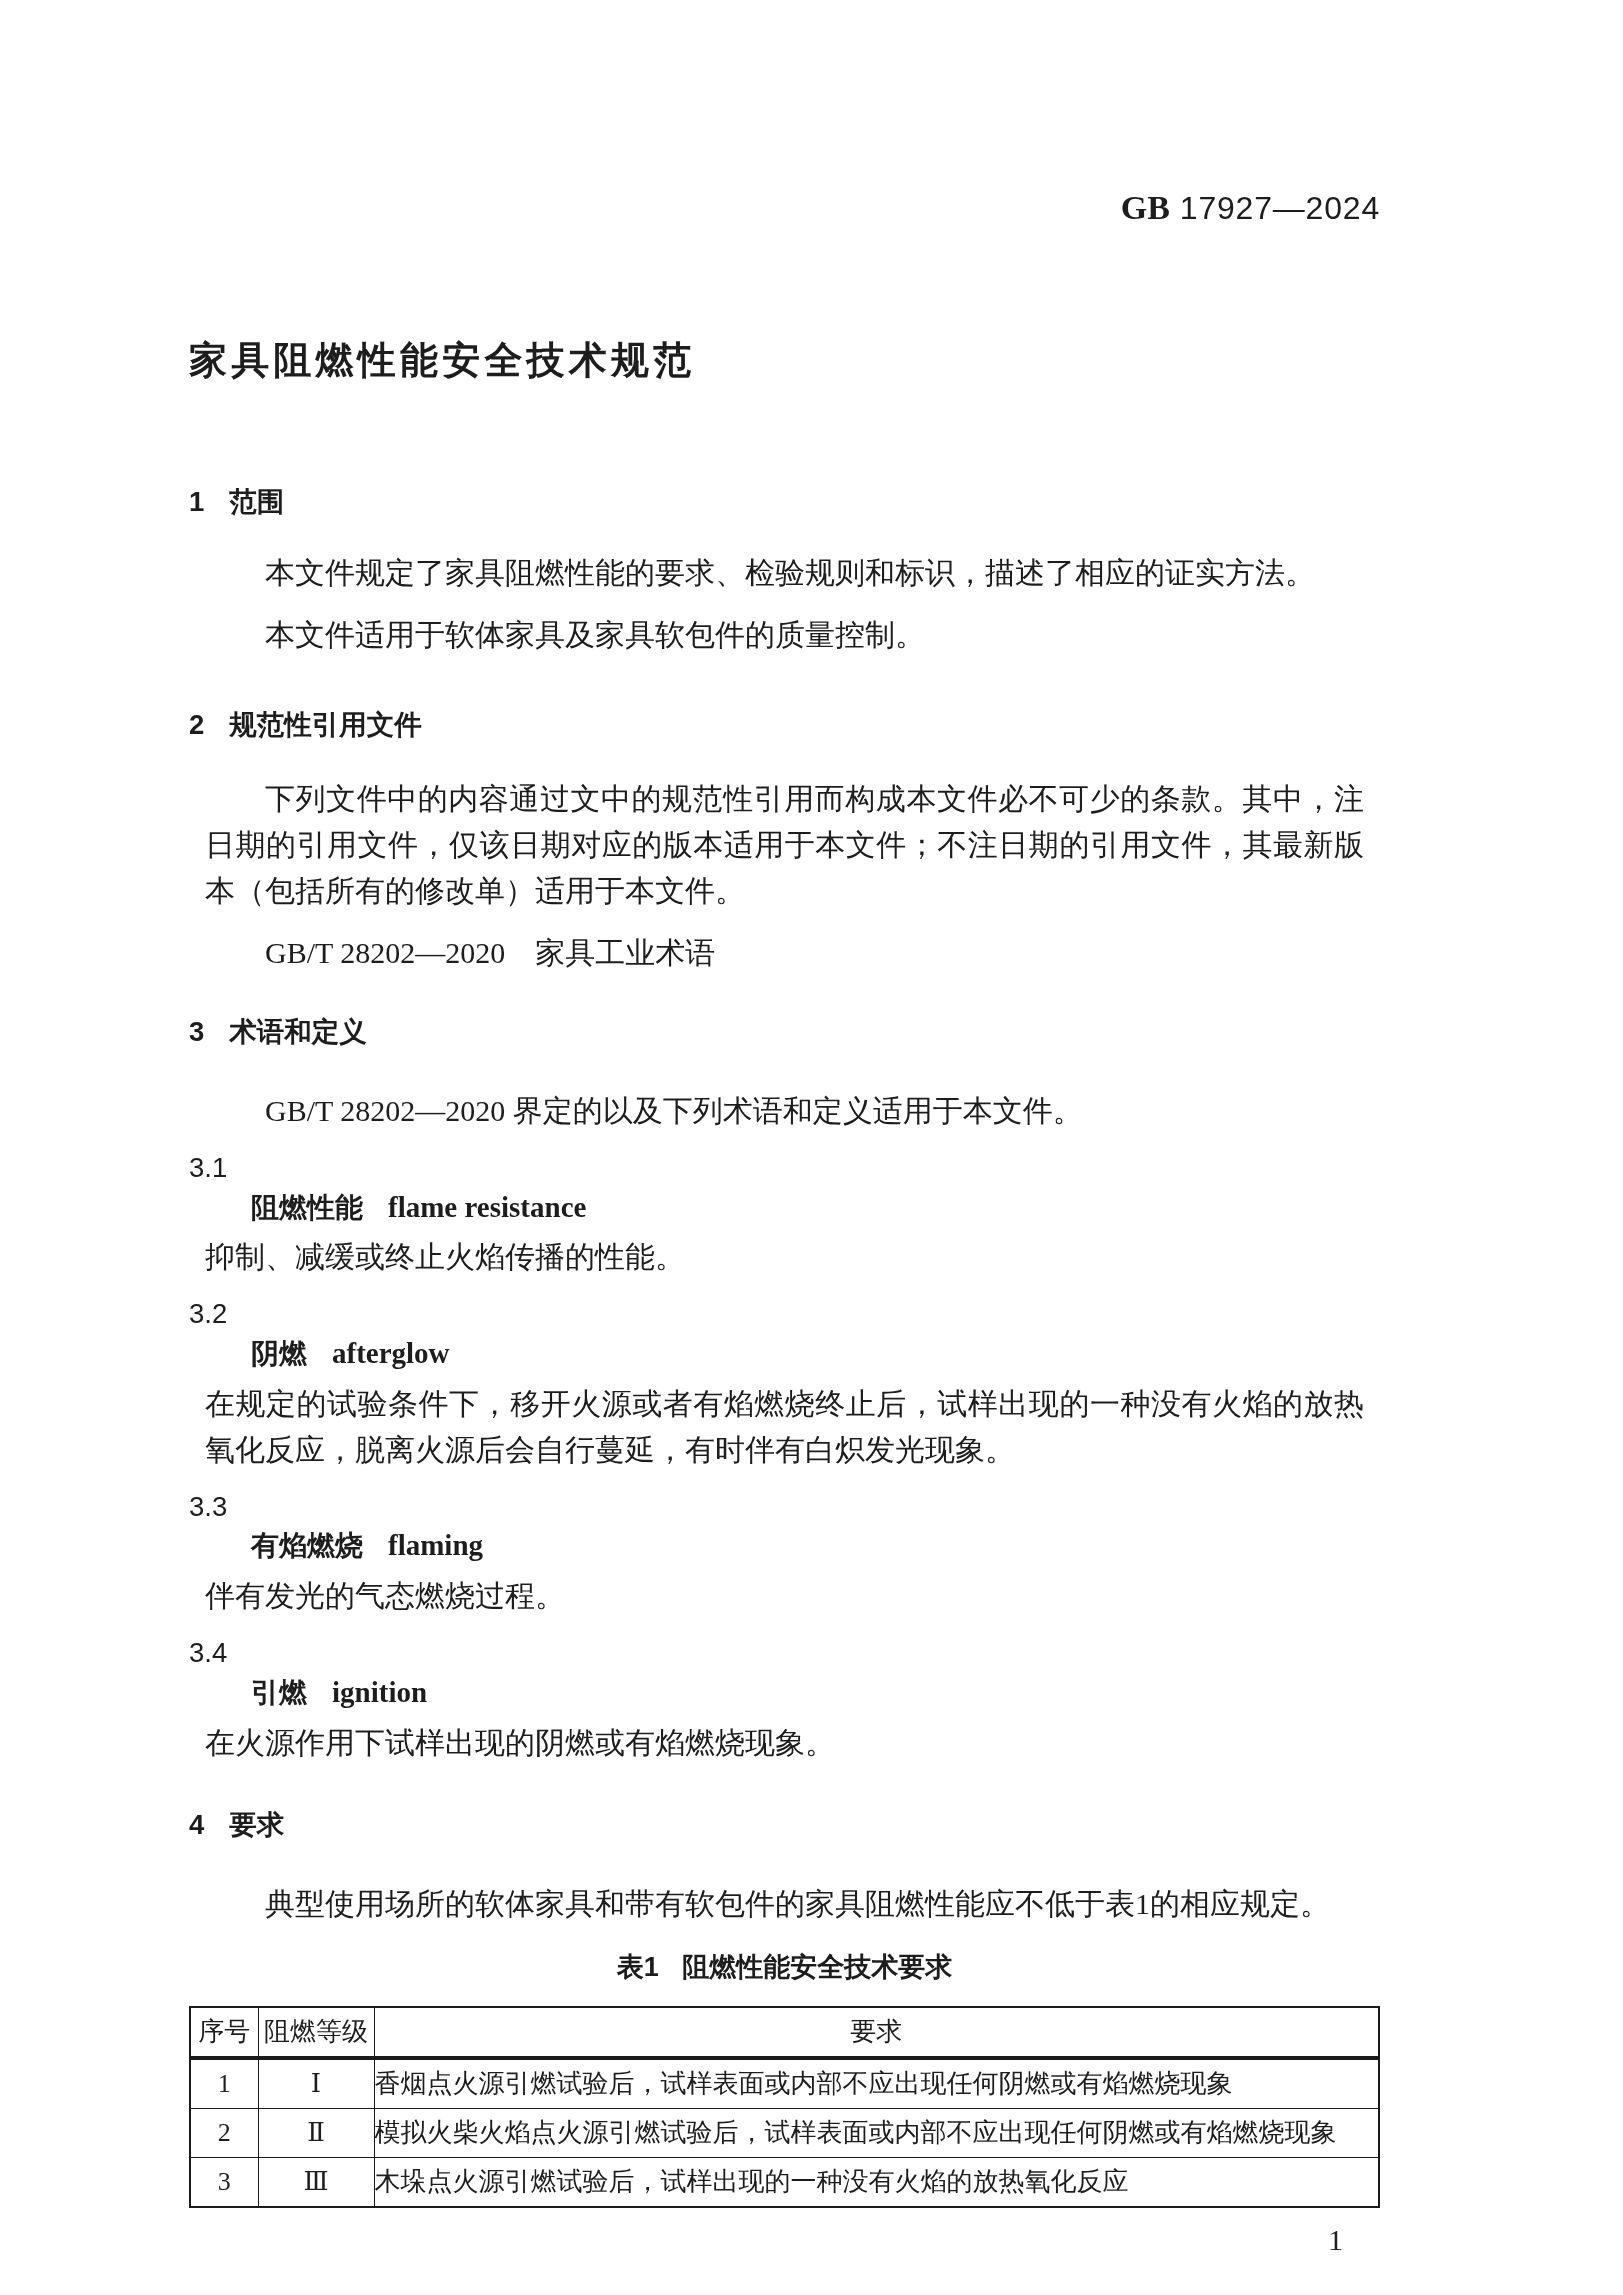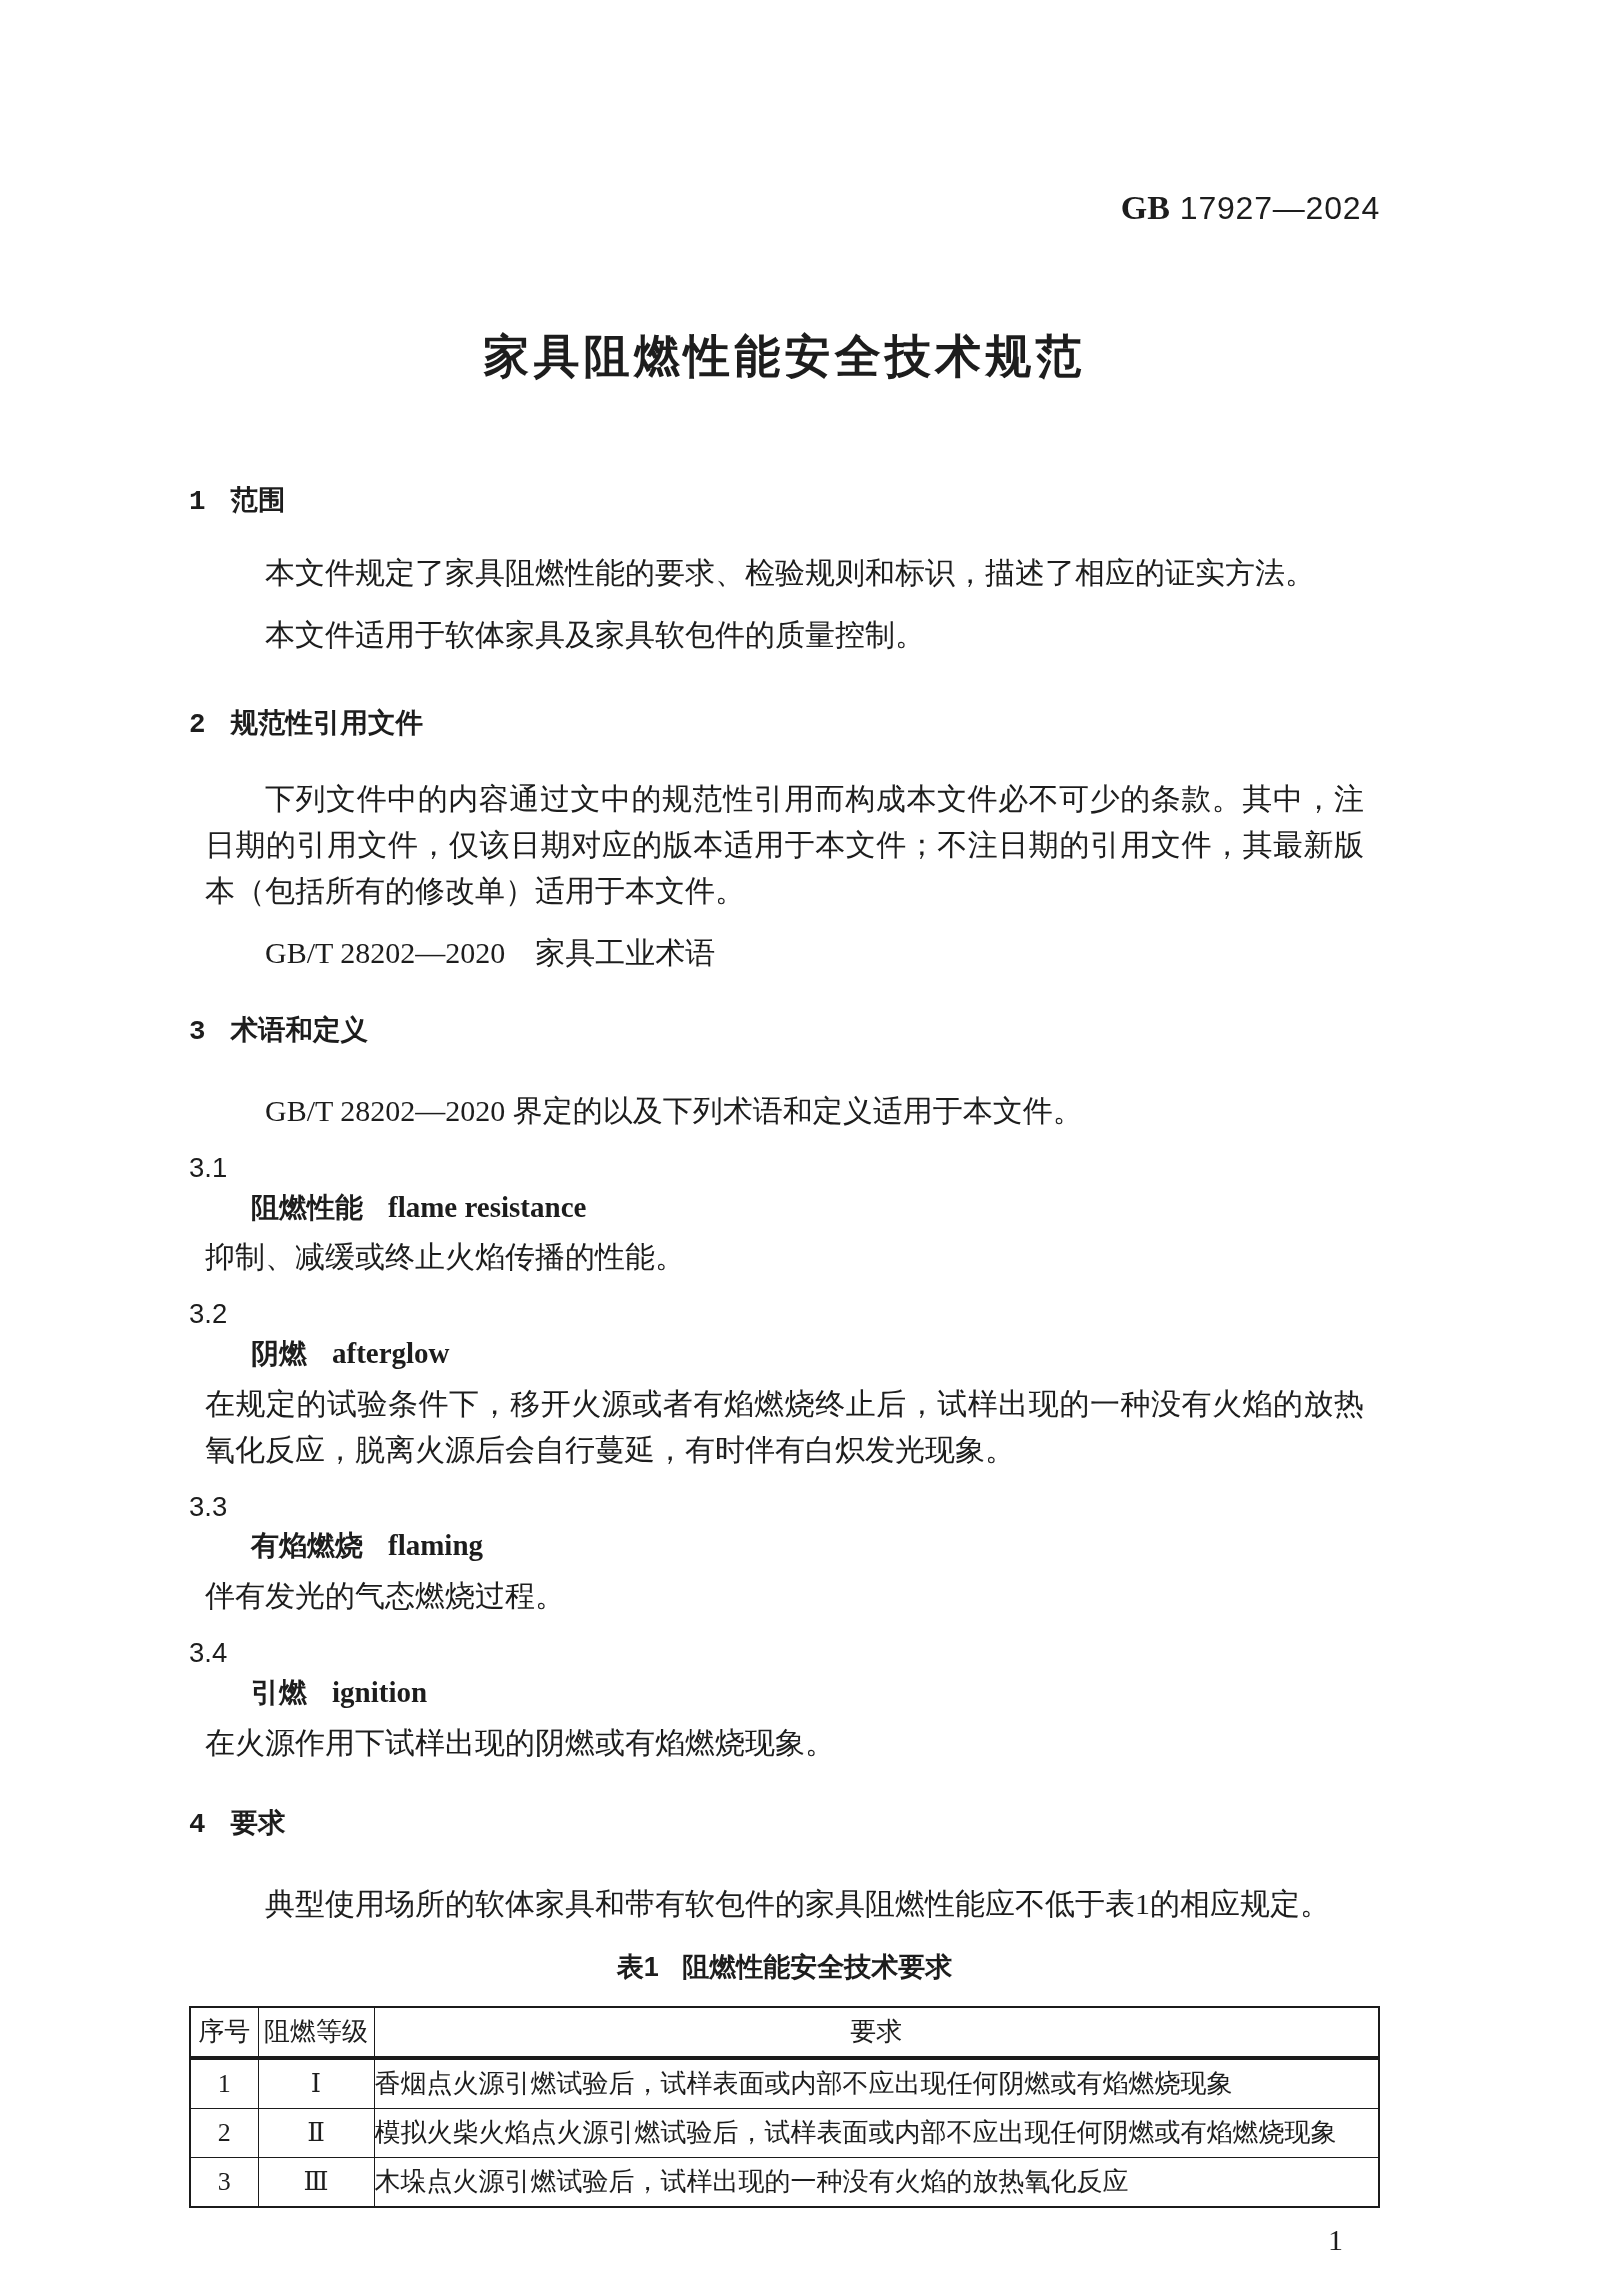--- a/index.html
+++ b/index.html
@@ -33,30 +33,30 @@
   }
   .header-code .num {
     font-family: "Liberation Sans", "DejaVu Sans", sans-serif;
     font-weight: 400;
     font-size: 32px;
     letter-spacing: 0.8px;
   }
   
   .doc-title {
     margin: 102px 0 0 0;
-    text-align: center;
-    font-family: Liberation Mono, monospace;
-    font-weight: bold;
-    font-size: 46px;
+    text-align: left;
+    font-family: Liberation Serif, serif;
+    font-weight: bold;
+    font-size: 38px;
     line-height: 52px;
     letter-spacing: 4.2px;
   }
   
   .clause-heading {
-    font-family: Liberation Mono, monospace;
+    font-family: Liberation Sans, sans-serif;
     font-weight: bold;
     font-size: 27.5px;
     line-height: 37px;
   }
   .clause-no { margin-right: 25px; }
   .mt-c1 { margin-top: 97px; }
   .mt-c2 { margin-top: 48px; }
   .mt-c3 { margin-top: 37px; }
   .mt-c4 { margin-top: 40px; }
   

